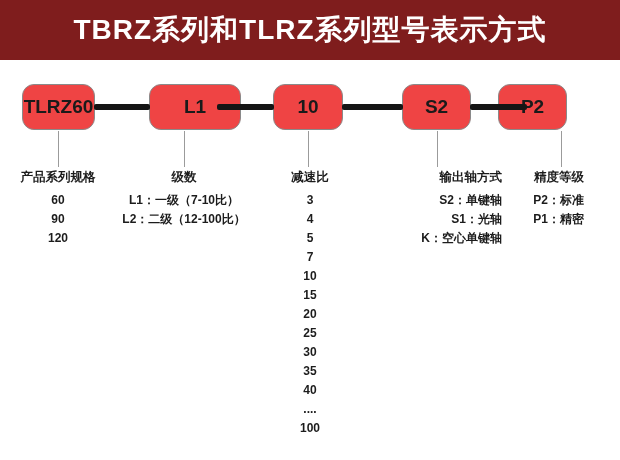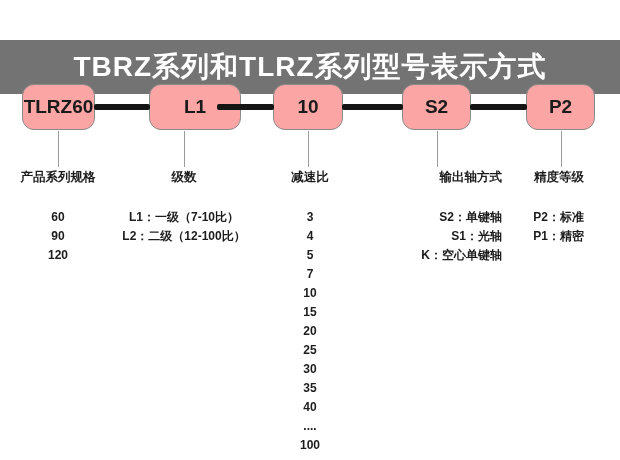--- a/index.html
+++ b/index.html
@@ -1,50 +1,50 @@
 <!DOCTYPE html>
 <html><head>
 <meta charset="utf-8">
 <style>
   html,body{margin:0;padding:0;background:#ffffff;}
   .canvas{
     position:relative;width:620px;height:460px;background:#ffffff;
     font-family:"Liberation Sans","DejaVu Sans",sans-serif;color:#1c1c1c;overflow:hidden;
   }
   .titlebar{
-    position:absolute;left:0;top:0;width:620px;height:54px;
-    background:#737373;display:flex;align-items:center;justify-content:center;margin-top:40px;
+    position:absolute;left:0;top:0;width:620px;height:60px;
+    background:#7f1d1d;display:flex;align-items:center;justify-content:center;
   }
   .titlebar h1{
     margin:0;color:#ffffff;font-size:28px;font-weight:bold;letter-spacing:1px;white-space:nowrap;
   }
   .box{
-    position:absolute;top:84px;height:46px;background:#fca5a5;
+    position:absolute;top:84px;height:46px;background:#ef4444;
     border:1px solid #8a8a8a;border-radius:12px;box-sizing:border-box;
     display:flex;align-items:center;justify-content:center;
     font-weight:bold;font-size:19px;color:#1a1a1a;
   }
   .b1{left:22px;width:73px;}
   .b2{left:149px;width:92px;}
   .b3{left:273px;width:70px;}
   .b4{left:402px;width:69px;}
-  .b5{left:526px;width:69px;}
+  .b5{left:498px;width:69px;}
   .hline{position:absolute;top:104px;height:6px;background:#151515;border-radius:2px;}
   .h1{left:94px;width:56px;}
   .h2{left:217px;width:57px;}
   .h3{left:342px;width:61px;}
   .h4{left:470px;width:57px;}
   .vline{position:absolute;top:131px;height:36px;width:1px;background:#9b9b9b;}
   .v1{left:58px;}
   .v2{left:184px;}
   .v3{left:308px;}
   .v4{left:437px;}
   .v5{left:561px;}
   .col{position:absolute;top:169px;text-align:center;font-size:12px;font-weight:bold;color:#1c1c1c;}
-  .col .hd{font-size:12.5px;font-weight:bold;margin-bottom:22px;white-space:nowrap;}
+  .col .hd{font-size:12.5px;font-weight:bold;margin-bottom:5px;white-space:nowrap;}
   .col .it{line-height:19px;white-space:nowrap;}
   .c1{left:8px;width:100px;}
   .c2{left:104px;width:160px;}
   .c3{left:265px;width:90px;}
   .c4{left:372px;width:130px;text-align:right;}
   .c5{left:484px;width:100px;text-align:right;}
 </style>
 </head>
 <body>
 

